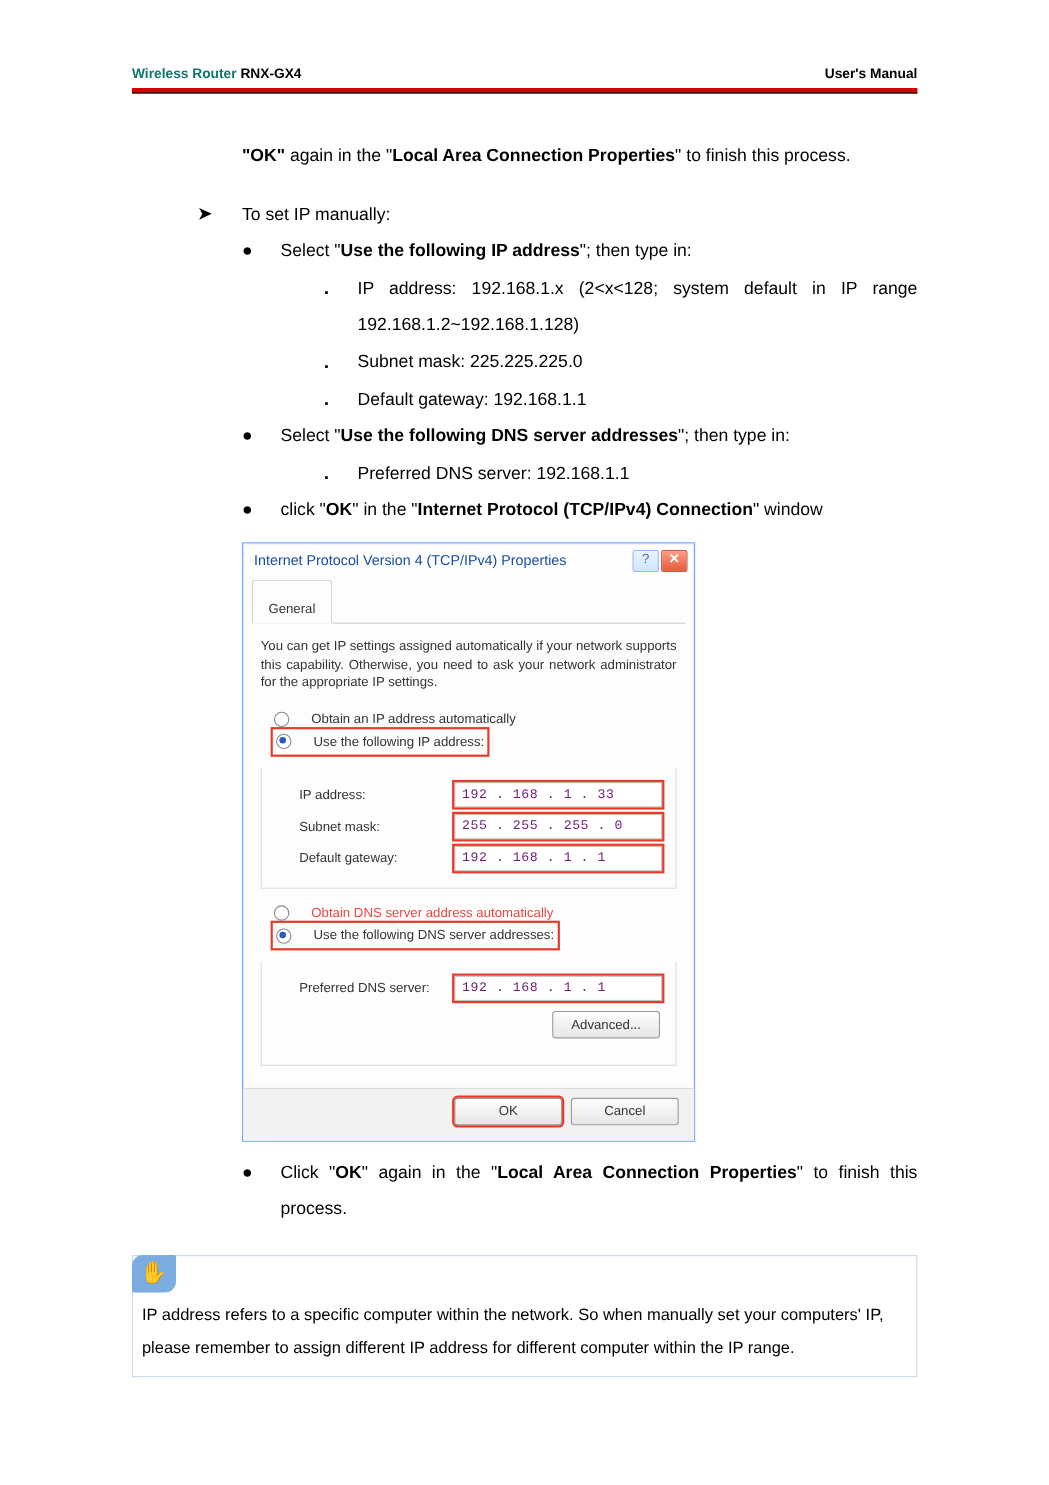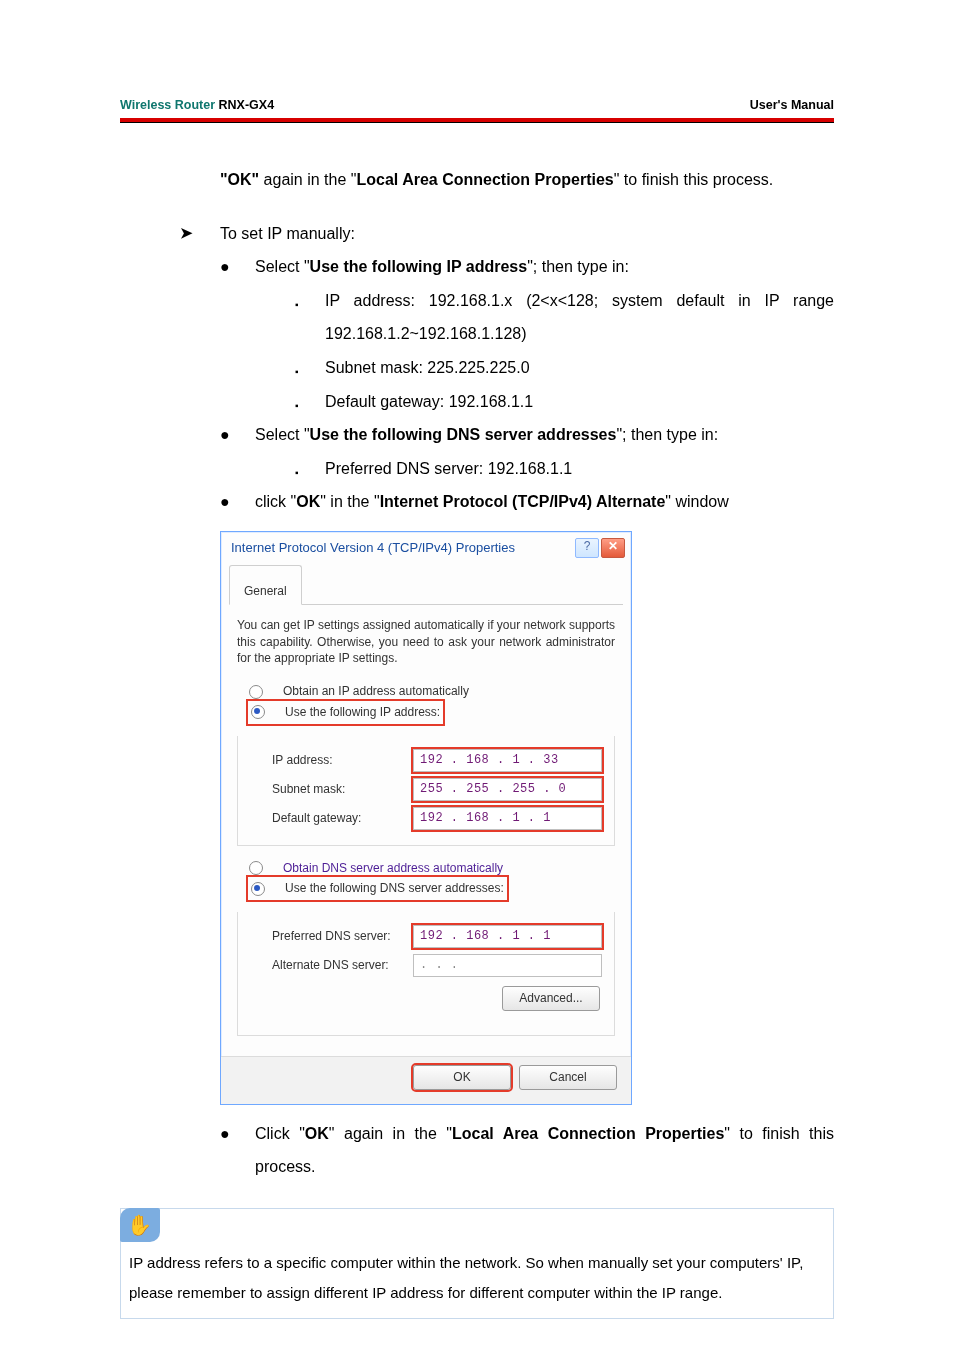--- a/index.html
+++ b/index.html
@@ -17,21 +17,21 @@
   }
   .header {
     display: flex;
     justify-content: space-between;
     align-items: baseline;
     font-size: 12.5px;
     padding: 0 120px;
     font-weight: bold;
   }
   .header-left .red { color: #0f766e; font-weight: bold; }
-  .header-right { color: #000; margin-top: 38px; }
+  .header-right { color: #000; }
   .header-rule {
     margin: 6px 120px 0 120px;
     height: 4px;
     background: #d70000;
     border-bottom: 1px solid #000;
   }
   .content {
     padding: 40px 120px 0 120px;
     font-size: 16px;
     line-height: 2.1;
@@ -197,21 +197,21 @@
     letter-spacing: 0.5px;
     color: #701a75;
   }
   .ipbox.empty {
     color: #888;
   }
   .ipbox.hlred {
     outline: 2px solid #e43b2a;
     outline-offset: 0;
   }
-  .disabled { color: #4c1d95; }
+  .disabled { color: #ef4444; }
   .btn {
     display: inline-block;
     min-width: 72px;
     padding: 3px 12px;
     text-align: center;
     border: 1px solid #9a9a9a;
     background: linear-gradient(#fefefe,#e6e6e6);
     border-radius: 3px;
     font-size: 12px;
     color: #333;
@@ -307,21 +307,21 @@
     </div>
 
     <div class="ul-sq">
       <div class="marker">▪</div>
       <div class="body">Preferred DNS server: 192.168.1.1</div>
     </div>
 
     <div class="ul-bullet">
       <div class="marker">●</div>
       <div class="body">
-        <span>click "</span><b>OK</b><span>" in the "</span><b>Internet Protocol (TCP/IPv4) Alternate</b><span>" window</span>
+        <span>click "</span><b>OK</b><span>" in the "</span><b>Internet Protocol (TCP/IPv4) Connection</b><span>" window</span>
       </div>
     </div>
 
     <div class="dialog-wrap">
       <div class="dialog">
         <div class="titlebar">
           <span>Internet Protocol Version 4 (TCP/IPv4) Properties</span>
           <span class="win-btns">
             <span class="winbtn">?</span>
             <span class="winbtn close">✕</span>
@@ -368,24 +368,20 @@
               <span class="radio on"></span>
               <span>Use the following DNS server addresses:</span>
             </div>
           </div>
 
           <div class="grp" style="border-top:none;">
             <div class="form-row">
               <span class="lbl">Preferred DNS server:</span>
               <span class="ipbox hlred">192 . 168 .  1  .  1</span>
             </div>
-            <div class="form-row">
-              <span class="lbl">Alternate DNS server:</span>
-              <span class="ipbox empty">.       .       .</span>
-            </div>
             <div class="advrow">
               <span class="btn">Advanced...</span>
             </div>
           </div>
         </div>
         <div class="btnrow">
           <span class="btn hlred">OK</span>
           <span class="btn">Cancel</span>
         </div>
       </div>

